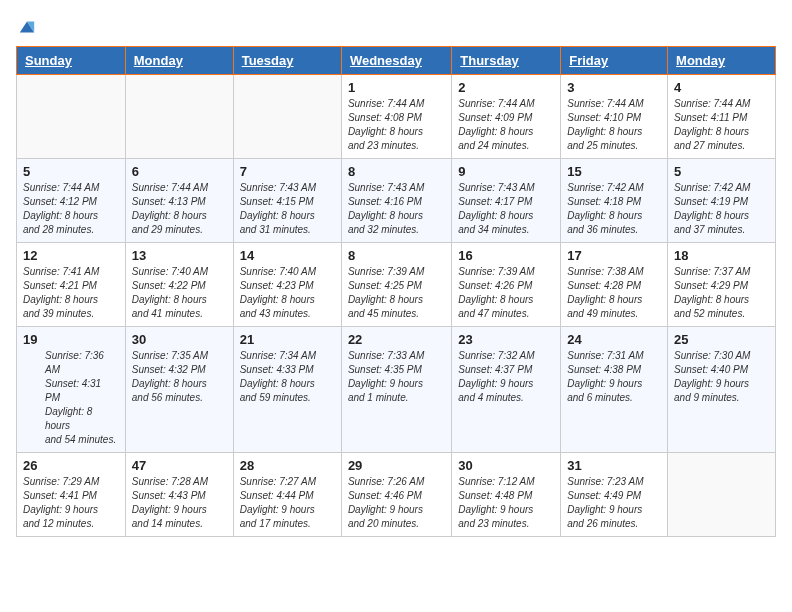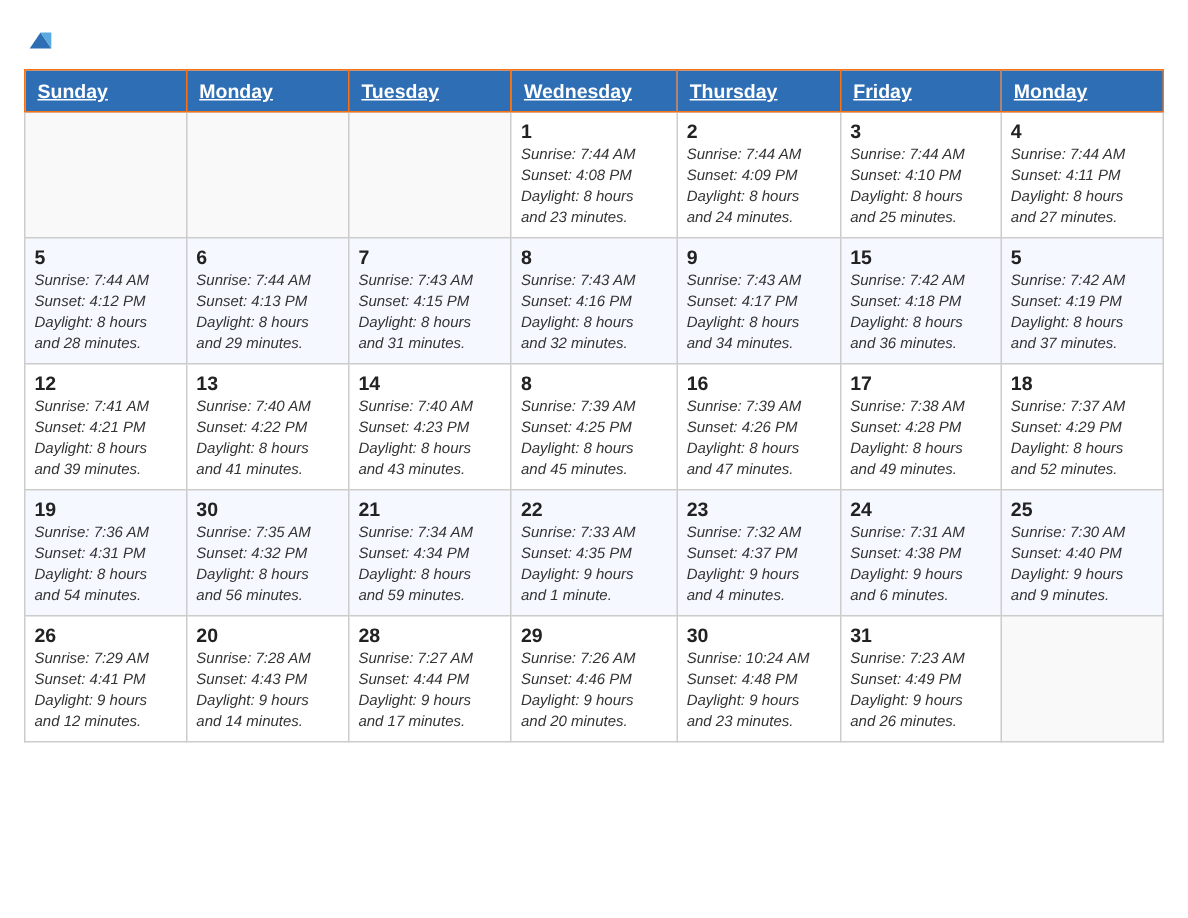--- a/index.html
+++ b/index.html
@@ -263,36 +263,36 @@
           <span class="day-number">18</span>
           <div class="day-info" style="white-space: pre-line;">Sunrise: 7:37 AM
 Sunset: 4:29 PM
 Daylight: 8 hours
 and 52 minutes.</div>
         </td>
       </tr>
       <tr>
         <td>
           <span class="day-number">19</span>
-          <div class="day-info" style="white-space: pre-line;">Sunrise: 7:36 AM
+          <div class="day-info" style="white-space: pre-line; margin-left: 22px;">Sunrise: 7:36 AM
 Sunset: 4:31 PM
 Daylight: 8 hours
 and 54 minutes.</div>
         </td>
         <td>
           <span class="day-number">30</span>
           <div class="day-info" style="white-space: pre-line;">Sunrise: 7:35 AM
 Sunset: 4:32 PM
 Daylight: 8 hours
 and 56 minutes.</div>
         </td>
         <td>
           <span class="day-number">21</span>
           <div class="day-info" style="white-space: pre-line;">Sunrise: 7:34 AM
-Sunset: 4:34 PM
+Sunset: 4:33 PM
 Daylight: 8 hours
 and 59 minutes.</div>
         </td>
         <td>
           <span class="day-number">22</span>
           <div class="day-info" style="white-space: pre-line;">Sunrise: 7:33 AM
 Sunset: 4:35 PM
 Daylight: 9 hours
 and 1 minute.</div>
         </td>
@@ -320,21 +320,21 @@
       </tr>
       <tr>
         <td>
           <span class="day-number">26</span>
           <div class="day-info" style="white-space: pre-line;">Sunrise: 7:29 AM
 Sunset: 4:41 PM
 Daylight: 9 hours
 and 12 minutes.</div>
         </td>
         <td>
-          <span class="day-number">20</span>
+          <span class="day-number">47</span>
           <div class="day-info" style="white-space: pre-line;">Sunrise: 7:28 AM
 Sunset: 4:43 PM
 Daylight: 9 hours
 and 14 minutes.</div>
         </td>
         <td>
           <span class="day-number">28</span>
           <div class="day-info" style="white-space: pre-line;">Sunrise: 7:27 AM
 Sunset: 4:44 PM
 Daylight: 9 hours
@@ -342,21 +342,21 @@
         </td>
         <td>
           <span class="day-number">29</span>
           <div class="day-info" style="white-space: pre-line;">Sunrise: 7:26 AM
 Sunset: 4:46 PM
 Daylight: 9 hours
 and 20 minutes.</div>
         </td>
         <td>
           <span class="day-number">30</span>
-          <div class="day-info" style="white-space: pre-line;">Sunrise: 10:24 AM
+          <div class="day-info" style="white-space: pre-line;">Sunrise: 7:12 AM
 Sunset: 4:48 PM
 Daylight: 9 hours
 and 23 minutes.</div>
         </td>
         <td>
           <span class="day-number">31</span>
           <div class="day-info" style="white-space: pre-line;">Sunrise: 7:23 AM
 Sunset: 4:49 PM
 Daylight: 9 hours
 and 26 minutes.</div>

